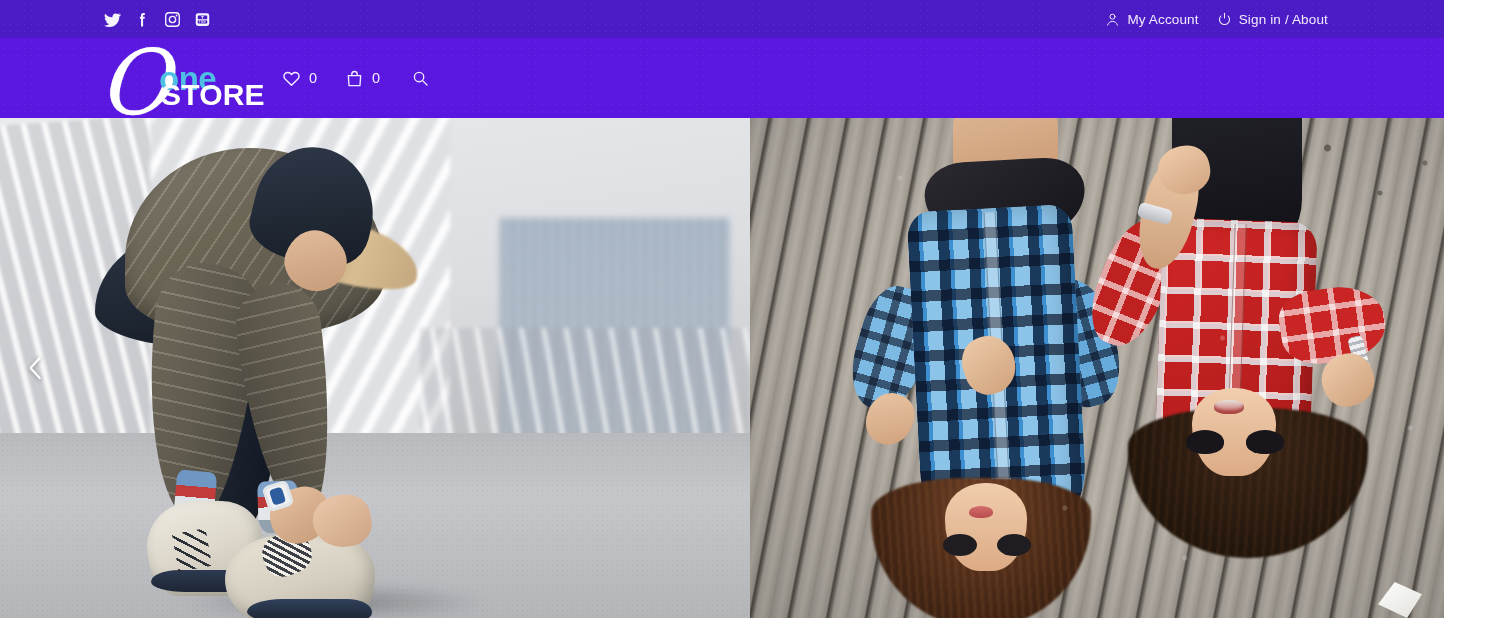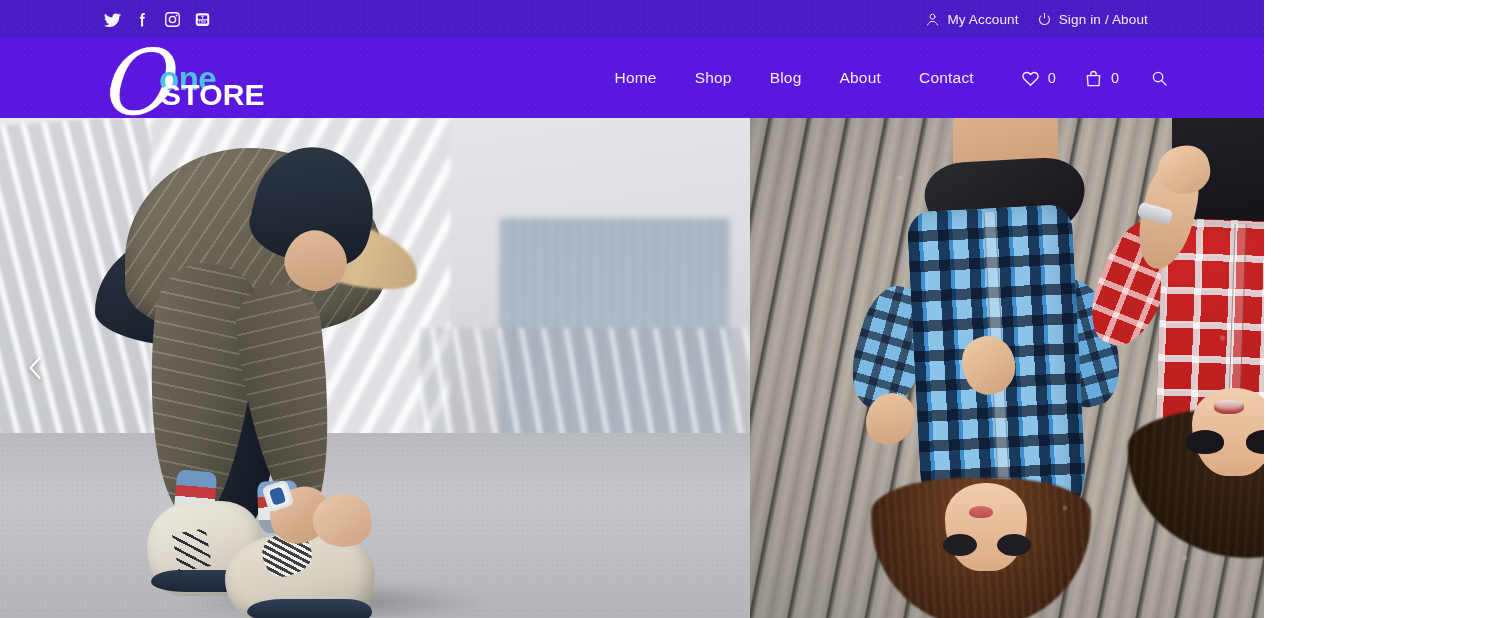--- a/index.html
+++ b/index.html
@@ -3,21 +3,21 @@
 <meta charset="utf-8">
 <title>oneSTORE</title>
 <style>
   * { box-sizing: border-box; margin: 0; padding: 0; }
   html, body {
     width: 1500px; height: 618px;
     overflow: hidden;
     font-family: "Liberation Sans", sans-serif;
     background: #fff;
   }
-  #page { position: relative; width: 1264px; height: 618px; overflow: hidden; }
+  #page { position: relative; width: 1444px; height: 618px; overflow: hidden; }
 
   
   .topbar {
     position: relative;
     height: 38px;
     background: #4b1cc6;
     background-image: radial-gradient(circle, rgba(255,255,255,0.085) 0.8px, transparent 0.9px);
     background-size: 7px 7px;
     display: flex; align-items: center;
     z-index: 40;
@@ -608,27 +608,20 @@
   </div>
 
   <div class="header">
 
     <a class="logo">
       <span class="logo-o">O</span>
       <span class="logo-one">one</span>
       <span class="logo-store">STORE</span>
     </a>
 
-    <nav class="nav">
-      <a class="nav-item">Home</a>
-      <a class="nav-item">Shop</a>
-      <a class="nav-item">Blog</a>
-      <a class="nav-item">About</a>
-      <a class="nav-item">Contact</a>
-    </nav>
 
     <div class="header-tools">
 
       <div class="tool">
         <span class="tool-ico">
           <svg viewBox="0 0 24 24" fill="none" stroke="#f3ecfe" stroke-width="1.8" stroke-linejoin="round">
             <path d="M12 20.5 3.9 12.6a4.8 4.8 0 0 1 0-6.8 4.8 4.8 0 0 1 6.8 0l1.3 1.3 1.3-1.3a4.8 4.8 0 0 1 6.8 0 4.8 4.8 0 0 1 0 6.8z"></path>
           </svg>
         </span>
         <span class="tool-count">0</span>

